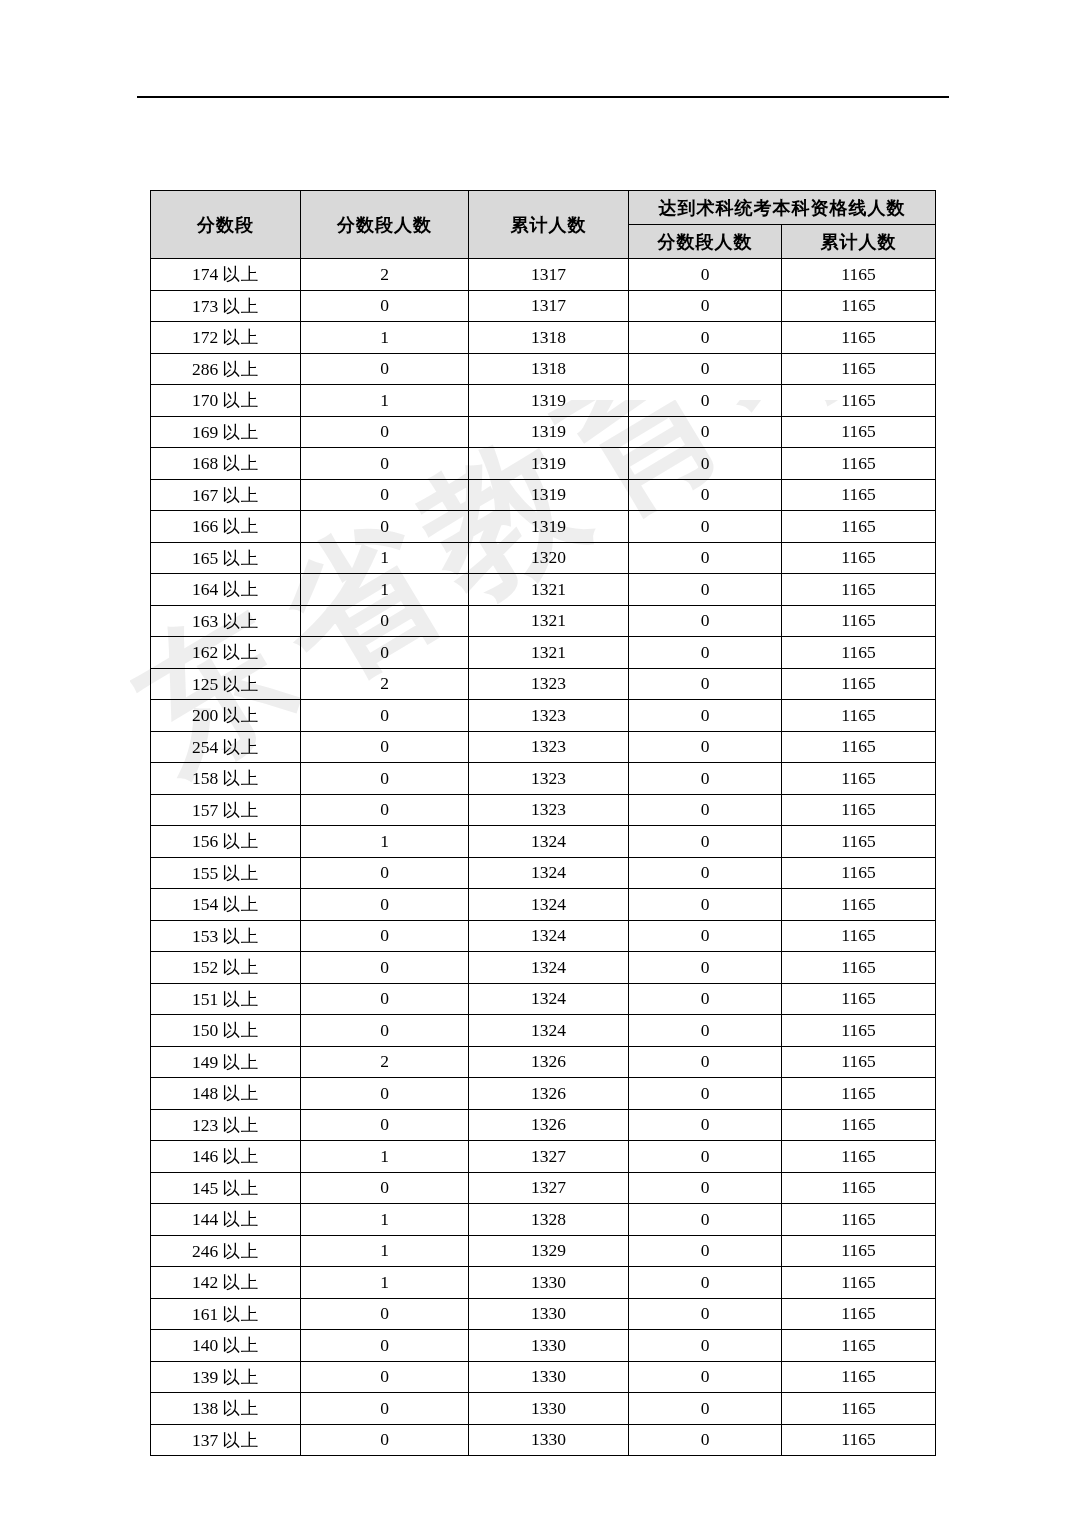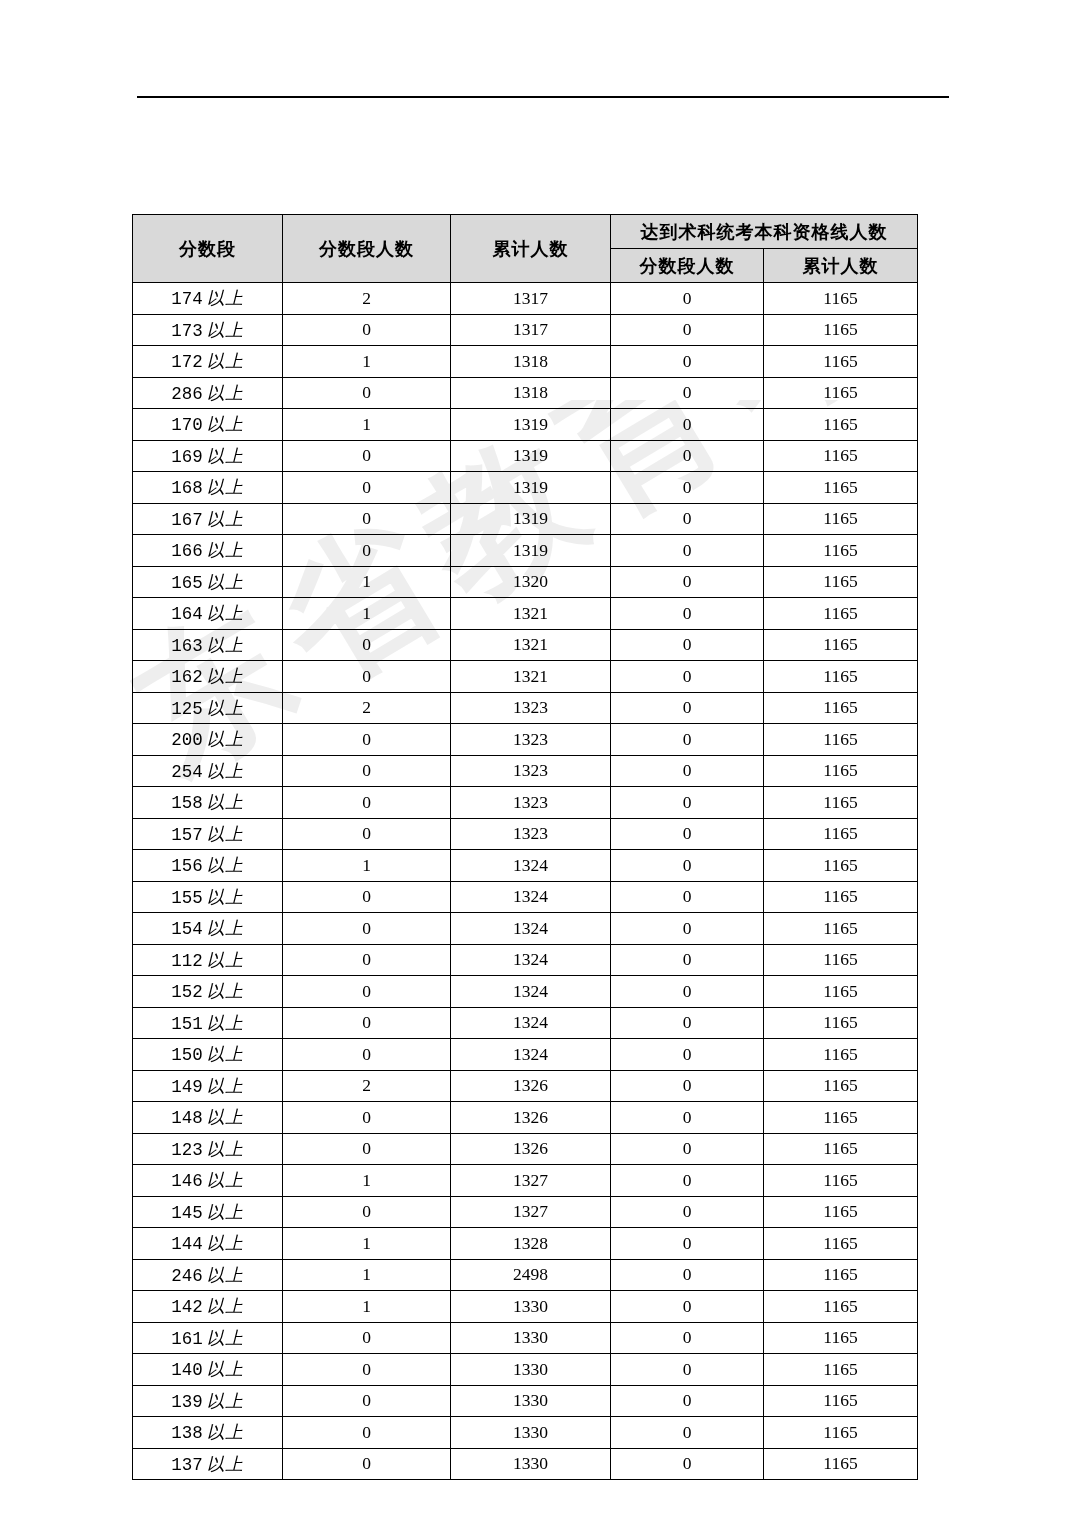--- a/index.html
+++ b/index.html
@@ -51,24 +51,23 @@
     font-weight: bold;
     color: rgba(120, 120, 120, 0.13);
     letter-spacing: 18px;
     white-space: nowrap;
     transform: rotate(-31deg);
     transform-origin: left center;
   }
 
   .table-wrap {
     position: absolute;
-    left: 132px;
+    left: 150px;
     top: 190px;
     width: 785px;
-    margin-top: 24px;
   }
 
   table.score-table {
     border-collapse: collapse;
     width: 785px;
     table-layout: fixed;
   }
 
   table.score-table th,
   table.score-table td {
@@ -95,26 +94,24 @@
   }
 
   col.c1 { width: 150px; }
   col.c2 { width: 168px; }
   col.c3 { width: 160px; }
   col.c4 { width: 153px; }
   col.c5 { width: 154px; }
 
   .seg-label .num {
     letter-spacing: 0px;
-    font-family: Liberation Mono, monospace;
   }
   .seg-label .suffix {
     letter-spacing: 1px;
     margin-left: 4px;
-    font-style: italic;
   }
 </style>
 </head>
 <body>
 
 <div class="page">
 
   <div class="top-rule"></div>
 
   <div class="watermark">
@@ -284,21 +281,21 @@
             <td>1165</td>
           </tr>
           <tr>
             <td class="seg-label"><span class="num">154</span><span class="suffix">以上</span></td>
             <td>0</td>
             <td>1324</td>
             <td>0</td>
             <td>1165</td>
           </tr>
           <tr>
-            <td class="seg-label"><span class="num">112</span><span class="suffix">以上</span></td>
+            <td class="seg-label"><span class="num">153</span><span class="suffix">以上</span></td>
             <td>0</td>
             <td>1324</td>
             <td>0</td>
             <td>1165</td>
           </tr>
           <tr>
             <td class="seg-label"><span class="num">152</span><span class="suffix">以上</span></td>
             <td>0</td>
             <td>1324</td>
             <td>0</td>
@@ -356,21 +353,21 @@
           <tr>
             <td class="seg-label"><span class="num">144</span><span class="suffix">以上</span></td>
             <td>1</td>
             <td>1328</td>
             <td>0</td>
             <td>1165</td>
           </tr>
           <tr>
             <td class="seg-label"><span class="num">246</span><span class="suffix">以上</span></td>
             <td>1</td>
-            <td>2498</td>
+            <td>1329</td>
             <td>0</td>
             <td>1165</td>
           </tr>
           <tr>
             <td class="seg-label"><span class="num">142</span><span class="suffix">以上</span></td>
             <td>1</td>
             <td>1330</td>
             <td>0</td>
             <td>1165</td>
           </tr>

